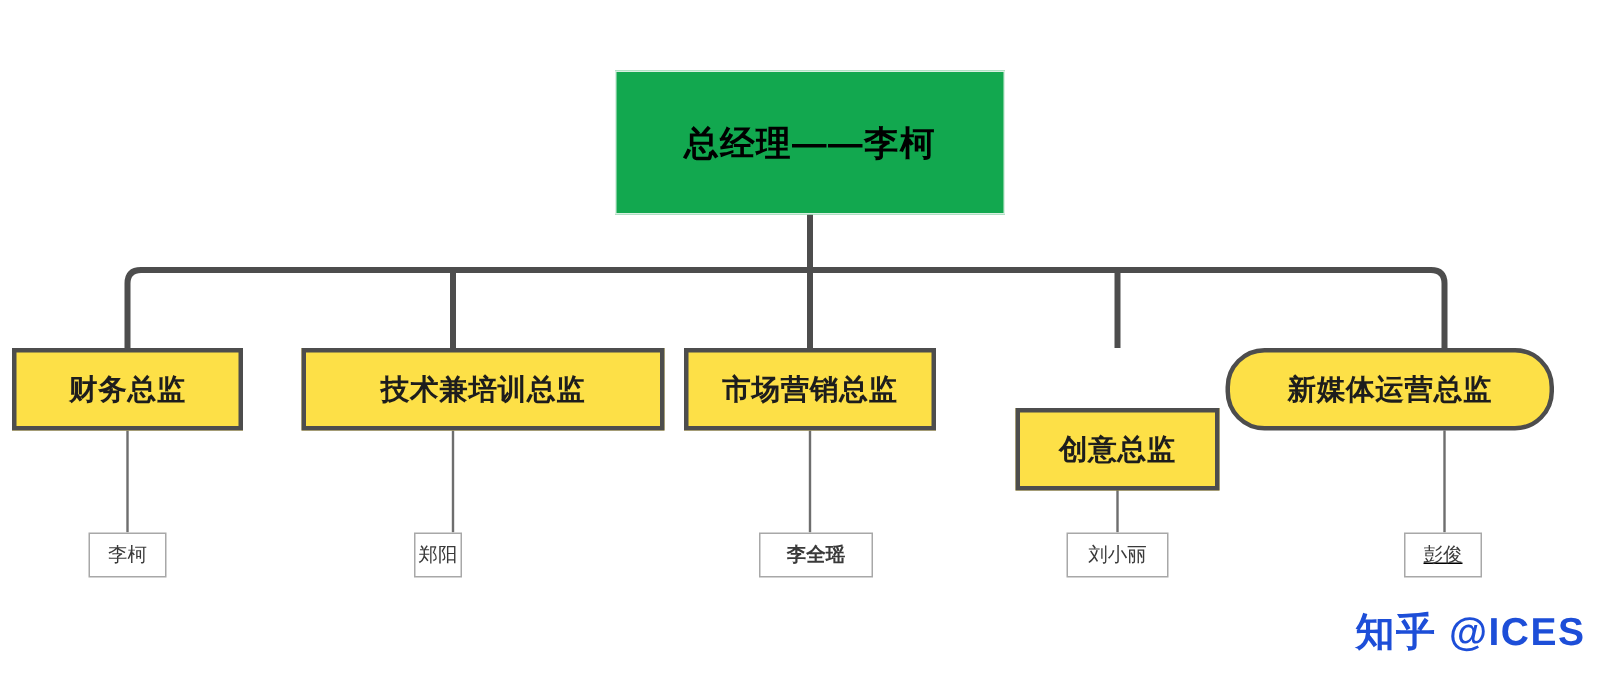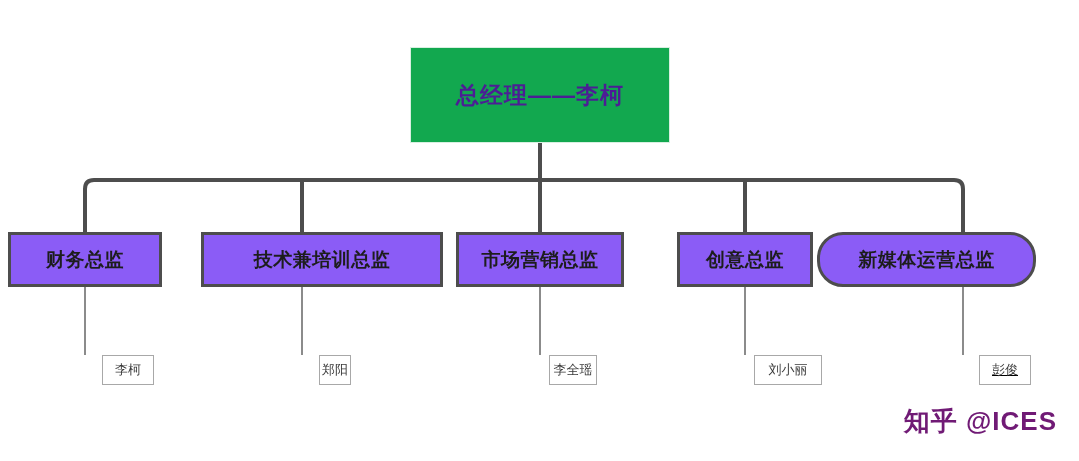--- a/index.html
+++ b/index.html
@@ -35,34 +35,34 @@
     width: 260px;
     height: 96px;
     background: #12a84f;
     border: 1px solid #d8efe1;
     box-sizing: border-box;
     display: flex;
     align-items: center;
     justify-content: center;
   }
   .root-label {
-    color: #4c1d95;
+    color: #000000;
     font-size: 23px;
     font-weight: bold;
     letter-spacing: 1px;
     white-space: nowrap;
     text-align: center;
   }
 
   
   .dept-node {
     position: absolute;
     top: 232px;
     height: 55px;
-    background: #8b5cf6;
+    background: #fde047;
     border: 3px solid #4d4d4d;
     box-sizing: border-box;
     display: flex;
     align-items: center;
     justify-content: center;
   }
   .dept-label {
     color: #1d1d1d;
     font-size: 19px;
     font-weight: bold;
@@ -74,34 +74,33 @@
   .person-node {
     position: absolute;
     top: 355px;
     height: 30px;
     background: #ffffff;
     border: 1px solid #a8a8a8;
     box-sizing: border-box;
     display: flex;
     align-items: center;
     justify-content: center;
-    margin-left: 43px;
   }
   .person-label {
     color: #3a3a3a;
     font-size: 13px;
     white-space: nowrap;
   }
 
   
   .watermark {
     position: absolute;
     right: 22px;
     bottom: 22px;
-    color: #701a75;
+    color: #1d4ed8;
     font-size: 26px;
     font-weight: bold;
     letter-spacing: 1px;
     white-space: nowrap;
     user-select: none;
   }
 </style>
 </head>
 <body>
 
@@ -129,34 +128,34 @@
 
   <div class="dept-node" style="left:8px;  width:154px;">
     <span class="dept-label">财务总监</span>
   </div>
   <div class="dept-node" style="left:201px; width:242px;">
     <span class="dept-label">技术兼培训总监</span>
   </div>
   <div class="dept-node" style="left:456px; width:168px;">
     <span class="dept-label">市场营销总监</span>
   </div>
-  <div class="dept-node" style="left:677px; width:136px;">
+  <div class="dept-node" style="left:677px; width:136px;margin-top:40px;">
     <span class="dept-label">创意总监</span>
   </div>
   <div class="dept-node" style="left:817px; width:219px;border-radius:26px;">
     <span class="dept-label">新媒体运营总监</span>
   </div>
 
   <div class="person-node" style="left:59px;  width:52px;">
     <span class="person-label">李柯</span>
   </div>
   <div class="person-node" style="left:276px; width:32px;">
     <span class="person-label">郑阳</span>
   </div>
-  <div class="person-node" style="left:506px; width:48px;">
+  <div class="person-node" style="left:506px; width:76px;font-weight:bold;">
     <span class="person-label">李全瑶</span>
   </div>
   <div class="person-node" style="left:711px; width:68px;text-align:right;">
     <span class="person-label">刘小丽</span>
   </div>
   <div class="person-node" style="left:936px; width:52px;text-decoration:underline;">
     <span class="person-label">彭俊</span>
   </div>
 
   <div class="watermark">知乎 @ICES</div>

